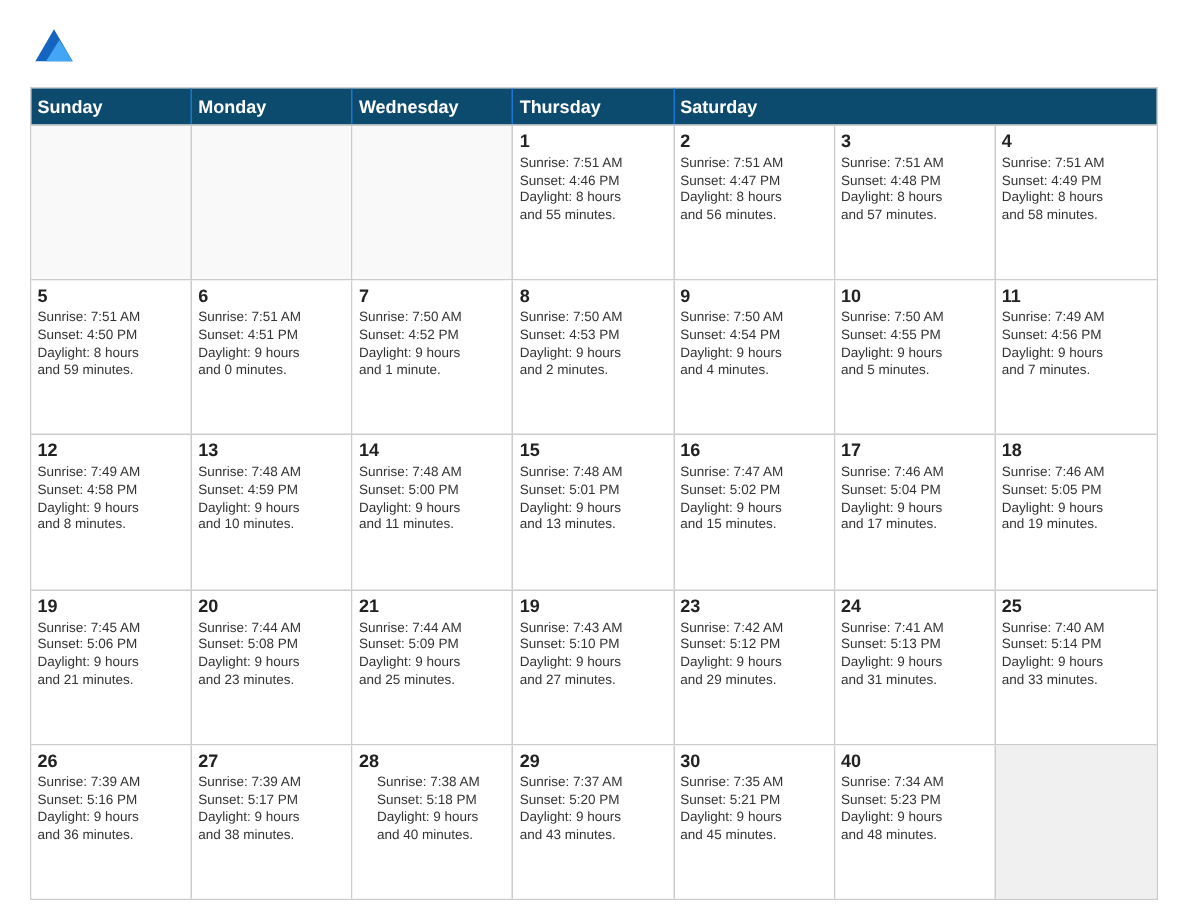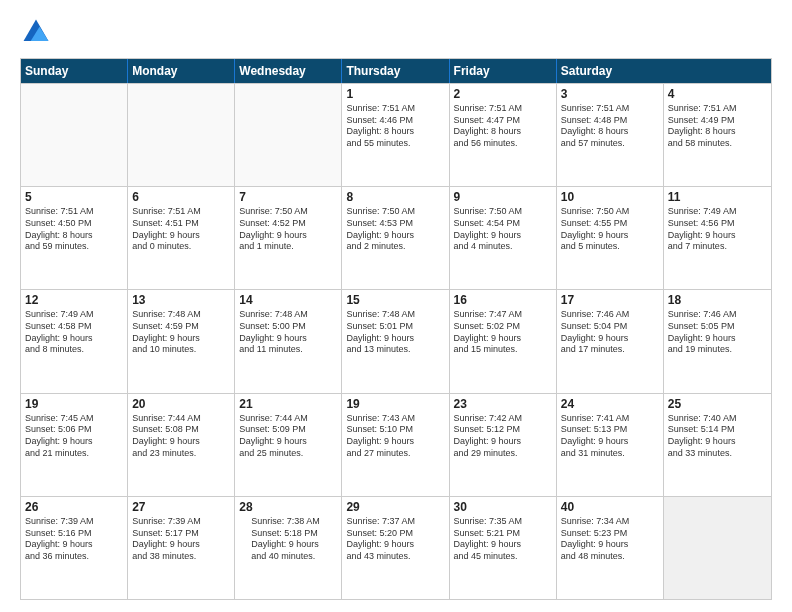--- a/index.html
+++ b/index.html
@@ -130,21 +130,20 @@
       <div class="location"></div>
     </div>
   </div>
 
   <div class="calendar">
     <div class="cal-header">
     <div class="cal-header-cell">Sunday</div>
         <div class="cal-header-cell">Monday</div>
         <div class="cal-header-cell">Wednesday</div>
         <div class="cal-header-cell">Thursday</div>
-        <div class="cal-header-cell">Friday</div>
         <div class="cal-header-cell">Saturday</div>
       </div>
     <div class="cal-body">
     <div class="cal-row">
           <div class="cal-cell empty"></div>
           <div class="cal-cell empty"></div>
           <div class="cal-cell empty"></div>
           <div class="cal-cell">
             <div class="day-num">1</div>
             <div class="cell-text" style="white-space: pre-line;">Sunrise: 7:51 AM

